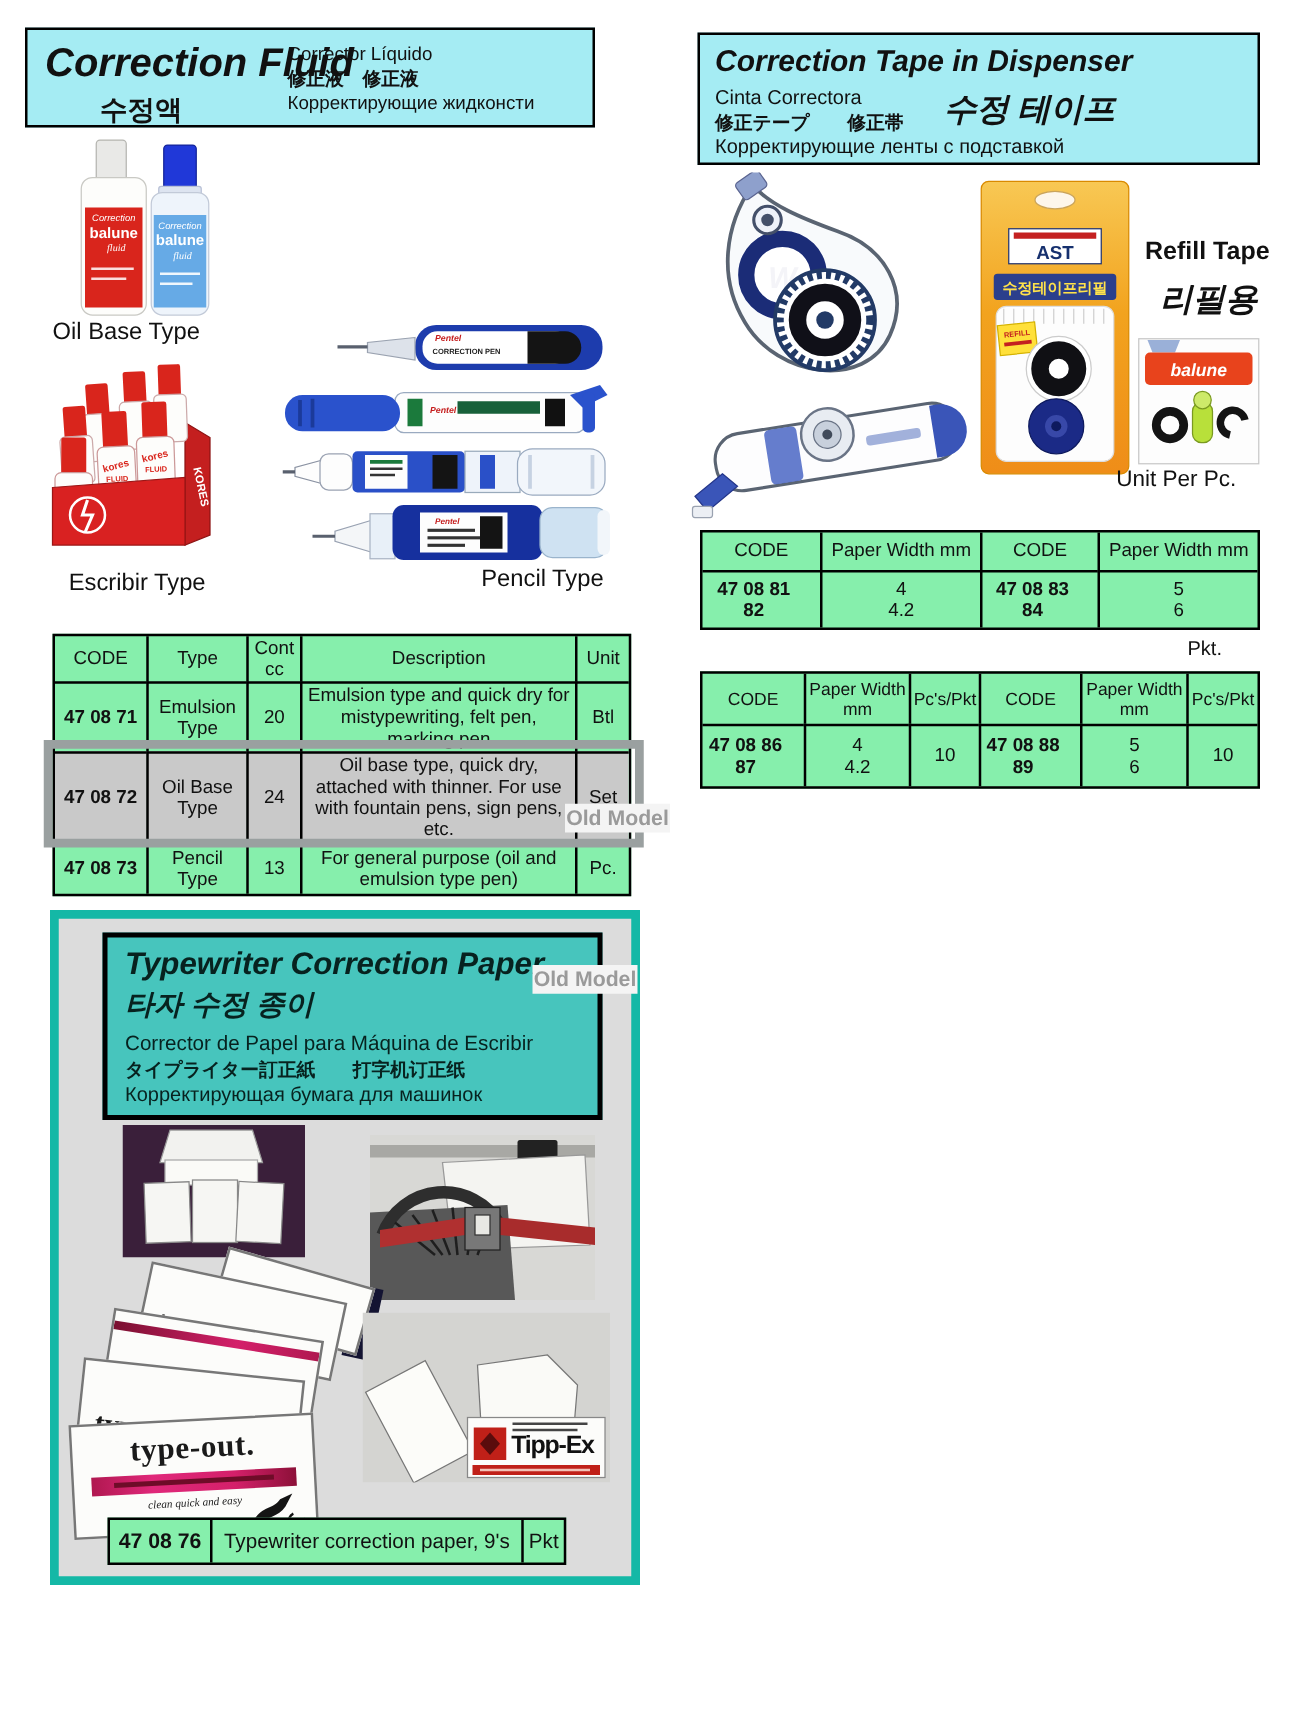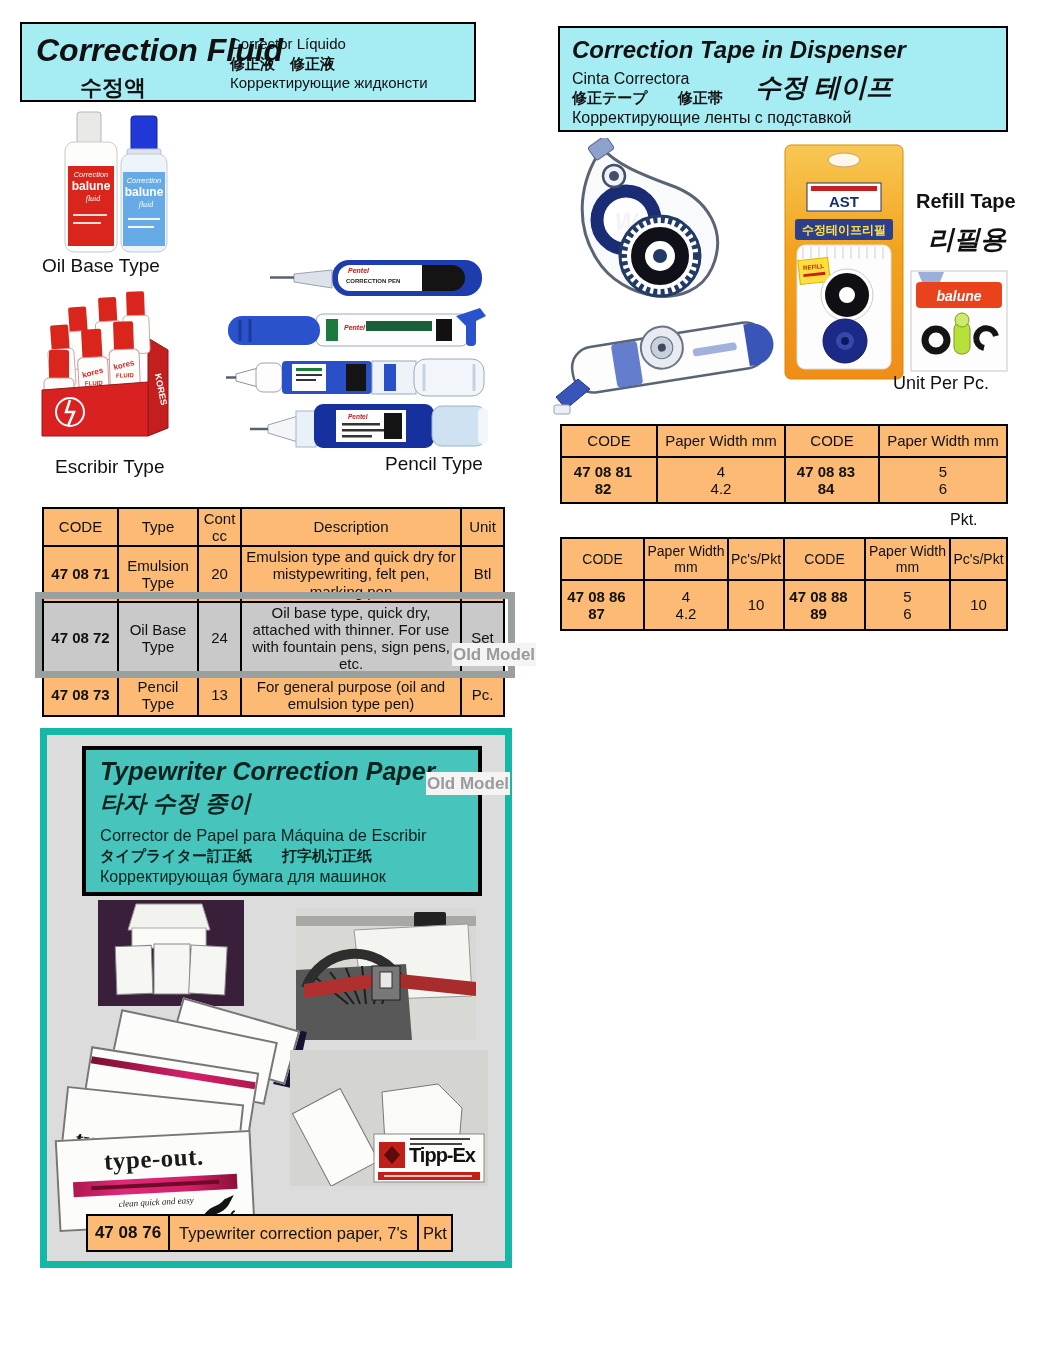--- a/index.html
+++ b/index.html
@@ -24,21 +24,21 @@
   .ht-title { font-size:24px; font-weight:bold; font-style:italic; }
   .ht-es    { font-size:16px; margin-top:6px; }
   .ht-cjk   { font-size:15px; font-weight:bold; margin-top:1px; }
   .ht-ru    { font-size:16px; margin-top:1px; }
   .ht-ko    { position:absolute; left:195px; top:42px; font-size:26px; font-weight:bold; font-style:italic; }
 
   
   .caption { position:absolute; font-size:19px; color:#111; white-space:nowrap; }
 
   
-  .grid { position:absolute; display:grid; border:2px solid #000; background:#fdba74; }
+  .grid { position:absolute; display:grid; border:2px solid #000; background:#86efac; }
   .grid > div { border-left:2px solid #000; border-top:2px solid #000;
                 display:flex; align-items:center; justify-content:center;
                 text-align:center; font-size:15px; line-height:1.15; padding:1px 2px; }
   .grid > .nl { border-left:none; }
   .grid > .nt { border-top:none; }
   .th   { font-size:16px; }
   .code { font-weight:bold; font-size:16px; white-space:nowrap; }
   .desc { justify-content:flex-start; text-align:left; padding:2px 5px; }
   .hl   { background:#c9c9c9; }
   .code2 { justify-content:flex-end; font-weight:bold; font-size:16px; }
@@ -524,18 +524,18 @@
       <polygon points="94,105 102,96 110,105 102,114" fill="#5a0c0c"></polygon>
       <text x="152" y="112" font-size="20" font-weight="bold" fill="#111" text-anchor="middle" letter-spacing="-1">Tipp-Ex</text>
       <rect x="120" y="88" width="60" height="2" fill="#444"></rect>
       <rect x="120" y="93" width="52" height="2" fill="#444"></rect>
       <rect x="88" y="122" width="102" height="8" fill="#c02018"></rect>
       <rect x="94" y="125" width="88" height="2" fill="#f2c2b8"></rect>
     </svg>
 
     <div class="grid" id="tbl-paper">
       <div class="nl nt code">47 08 76</div>
-      <div class="nt">Typewriter correction paper, 7's</div>
+      <div class="nt">Typewriter correction paper, 9's</div>
       <div class="nt">Pkt</div>
     </div>
   </div>
 
 </div>
 
 </body></html>

